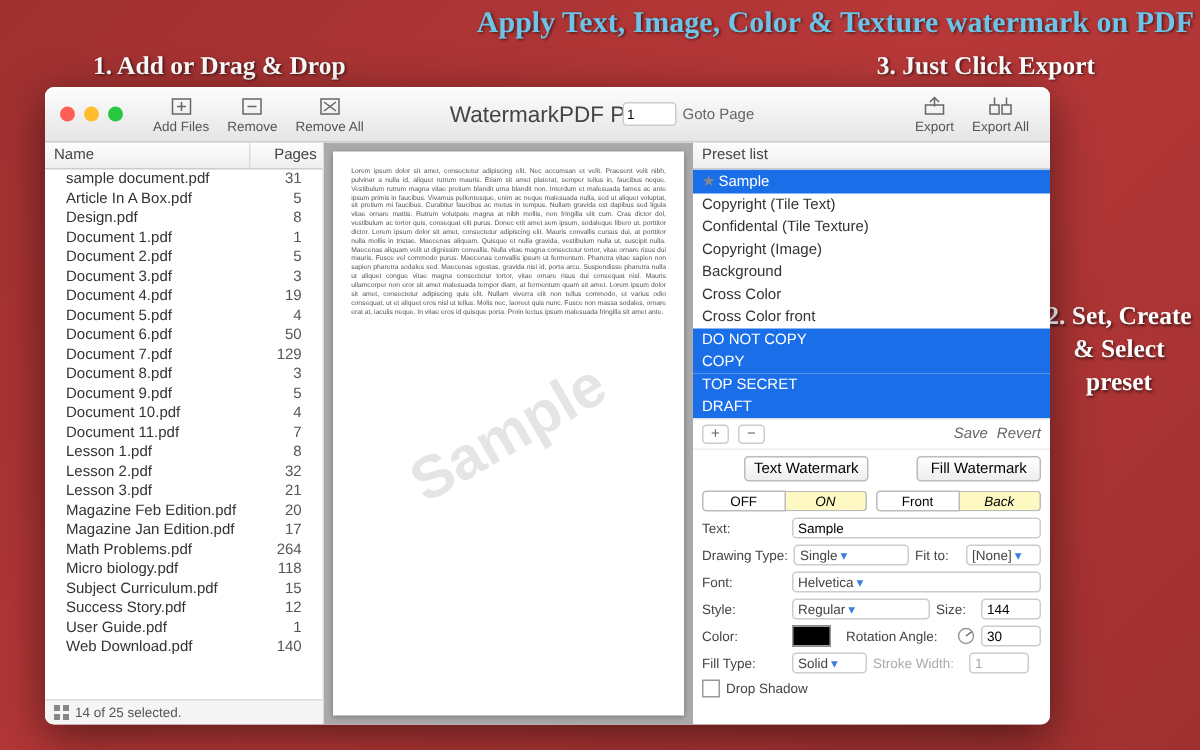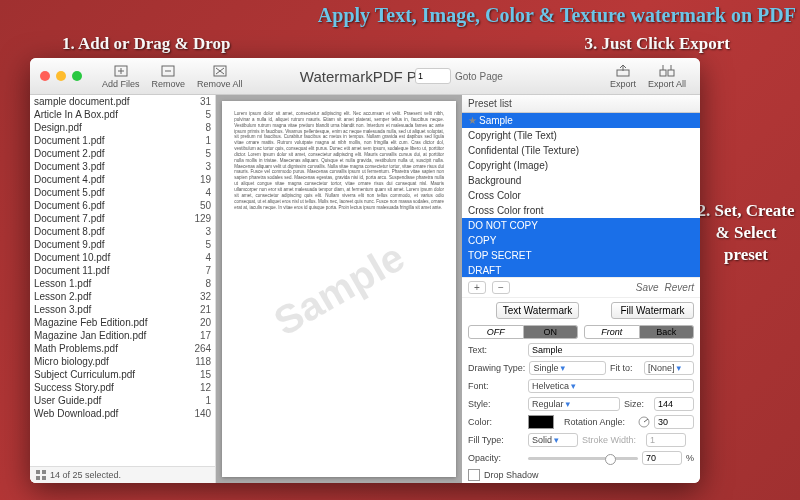--- a/index.html
+++ b/index.html
@@ -65,44 +65,44 @@
 .tb-title { position: absolute; left: 50%; transform: translateX(-50%); font-size: 15px; color: #444; }
 .tb-goto { position: absolute; left: 50%; transform: translateX(50px); display: flex; align-items: center; gap: 4px; font-size: 10px; color: #666; }
 .tb-goto input { width: 30px; height: 14px; font-size: 9px; border: 1px solid #ccc; border-radius: 3px; padding: 0 2px; }
 .tb-group-right { display: flex; margin-left: auto; margin-right: 8px; }
 .body { flex: 1; display: flex; overflow: hidden; background: #fff; }
 .col-left { width: 190px; border-right: 1px solid #ddd; display: flex; flex-direction: column; }
 .filehdr { display: flex; background: linear-gradient(#fdfdfd,#efefef); border-bottom: 1px solid #ccc; font-size: 10px; color: #444; }
 .filehdr .c1 { flex: 1; padding: 3px 6px; border-right: 1px solid #ddd; }
 .filehdr .c2 { width: 40px; padding: 3px 4px; text-align: right; }
 .filelist { flex: 1; overflow: hidden; font-size: 10px; }
-.filelist .row { display: flex; padding: 1px 4px; color: #333; }
+.filelist .row { display: flex; padding: 1px 14px; color: #333; }
 .filelist .row .n { flex: 1; white-space: nowrap; overflow: hidden; text-overflow: ellipsis; }
 .filelist .row .p { width: 40px; text-align: right; color: #555; }
 .status { border-top: 1px solid #ddd; padding: 3px 6px; font-size: 9px; color: #555; background: #f5f5f5; display:flex; align-items:center; gap:4px;}
 .col-mid { width: 240px; background: #aaa; display: flex; align-items: center; justify-content: center; padding: 6px; }
 .docpage { background: #fff; width: 100%; height: 100%; padding: 10px 12px; box-sizing: border-box; position: relative; font-size: 4.5px; line-height: 1.3; color: #555; text-align: justify; overflow: hidden; box-shadow: 0 1px 4px rgba(0,0,0,.3); }
 .wm { position: absolute; top: 50%; left: 50%; transform: translate(-50%,-50%) rotate(-30deg); font-size: 40px; color: rgba(80,80,80,.15); font-weight: bold; pointer-events: none; }
 .col-right { flex: 1; display: flex; flex-direction: column; font-size: 10px; }
 .preset-hdr { padding: 3px 6px; background: linear-gradient(#fdfdfd,#efefef); border-bottom: 1px solid #ccc; color: #444; }
 .preset-list { overflow: hidden; }
 .preset-list .pr { padding: 2px 6px; color: #333; cursor: pointer; }
 .preset-list .pr.star::before { content: "★"; color: #888; margin-right: 2px; }
 .preset-list .pr.sel { background: #1a6fe8; color: #fff; }
 .preset-btns { display: flex; gap: 6px; padding: 3px 6px; align-items: center; color: #666; border-top: 1px solid #eee; border-bottom: 1px solid #eee; }
 .preset-btns .plus, .preset-btns .minus { width: 16px; text-align: center; border: 1px solid #ccc; border-radius: 3px; cursor: pointer; background: #fff; }
 .preset-btns .sp { flex: 1; }
 .preset-btns .sv, .preset-btns .rv { cursor: pointer; font-style: italic; }
 .tabbtns { display: flex; gap: 4px; padding: 4px 6px; }
 .tabbtns .tb { flex: 1; text-align: center; border: 1px solid #bbb; border-radius: 3px; padding: 2px 0; background: linear-gradient(#fff,#eee); cursor: pointer; margin-left: 28px; }
 .seg { display: flex; margin: 2px 6px; }
 .seg .s { flex: 1; text-align: center; border: 1px solid #bbb; padding: 1px 0; background: #fff; cursor: pointer; font-size: 9px; }
-.seg .s:first-child { border-radius: 3px 0 0 3px; font-style: italic; }
+.seg .s:first-child { border-radius: 3px 0 0 3px; }
 .seg .s:last-child { border-radius: 0 3px 3px 0; border-left: none; }
-.seg .s.active { background: #737373; }
+.seg .s.active { background: #fef9c3; font-style: italic; }
 .segrow { display: flex; gap: 6px; padding: 2px 6px; align-items: center; }
 .segrow .seg { flex: 1; margin: 0; }
 .formrow { display: flex; align-items: center; gap: 4px; padding: 2px 6px; font-size: 9px; color: #444; }
 .formrow label { min-width: 56px; }
 .formrow .sel, .formrow .inp { flex: 1; border: 1px solid #ccc; border-radius: 3px; padding: 1px 3px; background: #fff; font-size: 9px; height: 14px; box-sizing: border-box; }
 .formrow .mini { width: 40px; flex: none; }
 .formrow .drop::after { content: "▾"; color: #3b7de0; margin-left: 2px; }
 .colorbox { width: 24px; height: 12px; border: 1px solid #999; background: #000; }
 .slider { flex: 1; height: 3px; background: #ccc; border-radius: 2px; position: relative; }
 .slider .thumb { position: absolute; top: -3px; width: 9px; height: 9px; border-radius: 50%; background: #fff; border: 1px solid #999; }
@@ -168,20 +168,24 @@
             <rect x="9" y="6" width="6" height="6" fill="none" stroke="#666"></rect>
             <path d="M4 1 L4 6 M12 1 L12 6" stroke="#666"></path>
           </svg>
         <span>Export All</span>
       </div>
     </div>
   </div>
 
   <div class="body">
     <div class="col-left">
+      <div class="filehdr">
+        <div class="c1">Name</div>
+        <div class="c2">Pages</div>
+      </div>
       <div class="filelist" id="filelist">
           <div class="row">
             <span class="n">sample document.pdf</span>
             <span class="p">31</span>
           </div>
           <div class="row">
             <span class="n">Article In A Box.pdf</span>
             <span class="p">5</span>
           </div>
           <div class="row">
@@ -362,26 +366,18 @@
           </svg>
         <input class="inp mini" value="30" style="">
       </div>
       <div class="formrow">
         <label>Fill Type:</label>
         <div class="sel drop" style="flex:0 0 50px">Solid</div>
         <label style="min-width:60px;color:#aaa">Stroke Width:</label>
         <input class="inp mini" style="color: rgb(170, 170, 170);" disabled="" value="1">
       </div>
       <div class="formrow">
-        <label>Opacity:</label>
-        <div class="slider">
-            <div class="thumb" style="left:70%"></div>
-          </div>
-        <input class="inp mini" value="70" style="">
-        <span>%</span>
-      </div>
-      <div class="formrow">
         <div class="chk"></div>
         <span>Drop Shadow</span>
       </div>
     </div>
   </div>
 </div>
 
 </body></html>

